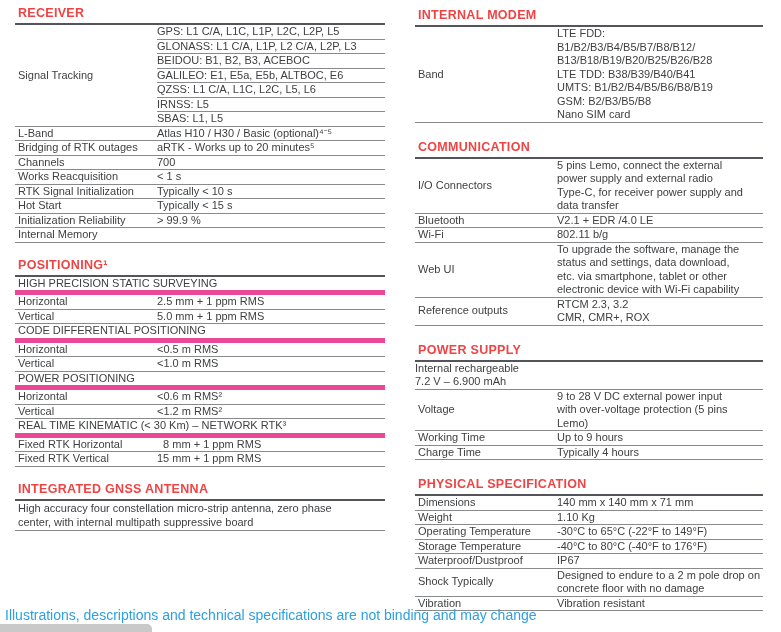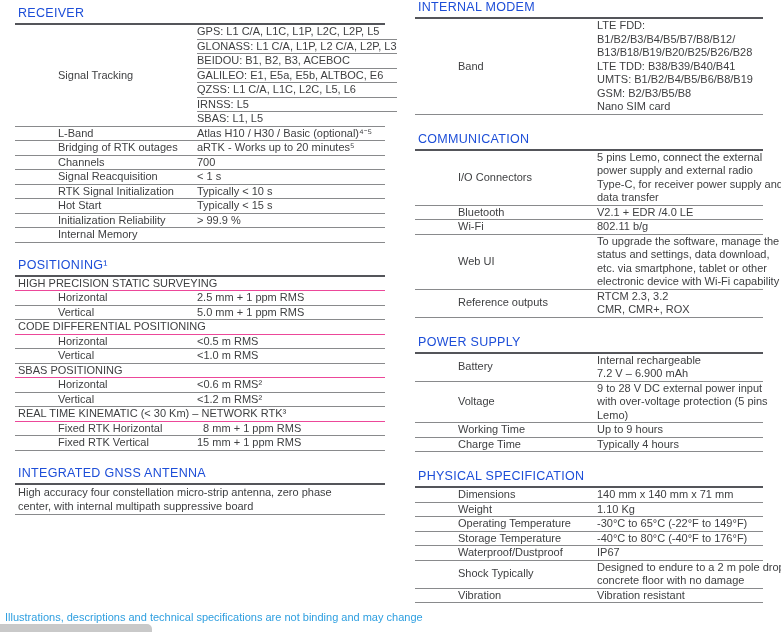--- a/index.html
+++ b/index.html
@@ -7,74 +7,73 @@
   body {
     width:781px; height:632px;
     background:#ffffff;
     font-family:"Liberation Sans", sans-serif;
     color:#3e3f41;
     position:relative;
     overflow:hidden;
   }
   .col { position:absolute; }
   .col-left  { left:15px;  top:6px;  width:370px; }
-  .col-right { left:415px; top:0;  width:348px; }
+  .col-right { left:415px; top:8px;  width:348px; }
 
   .section { margin-top:15px; }
   .col-right .section { margin-top:17px; }
   .section:first-child, .col-right .section:first-child { margin-top:0; }
 
   .section-title {
-    color:#1d4ed8;
+    color:#ef4444;
     font-size:12.5px;
-    font-weight:normal;
+    font-weight:bold;
     letter-spacing:0.3px;
     padding-left:3px;
     margin-bottom:3px;
     white-space:pre;
   }
   .spec-table { border-top:2px solid #54555a; font-size:11px; }
 
   .row { display:flex; border-bottom:1px solid #898a8c; }
   .label {
     width:142px; flex:0 0 142px;
     padding-left:3px; padding-right:4px;
     display:flex; align-items:center;
     line-height:13.5px;
     white-space:pre;
-    margin-left:40px;
   }
   .value {
     flex:1;
     line-height:13.5px;
     white-space:pre;
   }
   .value.small { font-size:11px; }
 
   .mvalues { flex:1; display:flex; flex-direction:column;justify-content:center; }
   .mvalue { line-height:13.5px; border-bottom:1px solid #898a8c; white-space:pre; }
   .mvalue:last-child { border-bottom:none; }
 
   .subrow {
-    border-bottom:1px solid #ec4899;
+    border-bottom:5px solid #ec4899;
     line-height:13.5px;
     padding-left:3px;
     white-space:pre;
   }
   .textrow {
     border-bottom:1px solid #898a8c;
     line-height:14.5px;
     padding-left:3px;
     white-space:pre;
   }
 
   .footnote {
     position:absolute;
     left:5px; bottom:9px;
-    font-size:11px;
+    font-size:14px;
     color:#2e9fe0;
     white-space:pre;
   }
   .statusbar {
     position:absolute;
     left:0; bottom:0;
     width:152px; height:8px;
     background:#c9c9c9;
     border-top-right-radius:5px;
   }
@@ -105,21 +104,21 @@
           </div>
           <div class="row">
             <div class="label">Bridging of RTK outages</div>
             <div class="value">aRTK - Works up to 20 minutes⁵</div>
           </div>
           <div class="row">
             <div class="label">Channels</div>
             <div class="value">700</div>
           </div>
           <div class="row">
-            <div class="label">Signal Reacquisition</div>
+            <div class="label">Works Reacquisition</div>
             <div class="value">&lt; 1 s</div>
           </div>
           <div class="row">
             <div class="label">RTK Signal Initialization</div>
             <div class="value">Typically &lt; 10 s</div>
           </div>
           <div class="row">
             <div class="label">Hot Start</div>
             <div class="value">Typically &lt; 15 s</div>
           </div>
@@ -146,21 +145,21 @@
           </div>
           <div class="subrow">CODE DIFFERENTIAL POSITIONING</div>
           <div class="row">
             <div class="label">Horizontal</div>
             <div class="value">&lt;0.5 m RMS</div>
           </div>
           <div class="row">
             <div class="label">Vertical</div>
             <div class="value">&lt;1.0 m RMS</div>
           </div>
-          <div class="subrow">SBAS POSITIONING</div>
+          <div class="subrow">POWER POSITIONING</div>
           <div class="row">
             <div class="label">Horizontal</div>
             <div class="value">&lt;0.6 m RMS²</div>
           </div>
           <div class="row">
             <div class="label">Vertical</div>
             <div class="value">&lt;1.2 m RMS²</div>
           </div>
           <div class="subrow">REAL TIME KINEMATIC (&lt; 30 Km) – NETWORK RTK³</div>
           <div class="row">
@@ -226,21 +225,20 @@
             <div class="label">Reference outputs</div>
             <div class="value">RTCM 2.3, 3.2
 CMR, CMR+, ROX</div>
           </div>
         </div>
       </section>
       <section class="section">
         <div class="section-title">POWER SUPPLY</div>
         <div class="spec-table">
           <div class="row">
-            <div class="label">Battery</div>
             <div class="value">Internal rechargeable
 7.2 V – 6.900 mAh</div>
           </div>
           <div class="row">
             <div class="label">Voltage</div>
             <div class="value">9 to 28 V DC external power input
 with over-voltage protection (5 pins
 Lemo)</div>
           </div>
           <div class="row">

